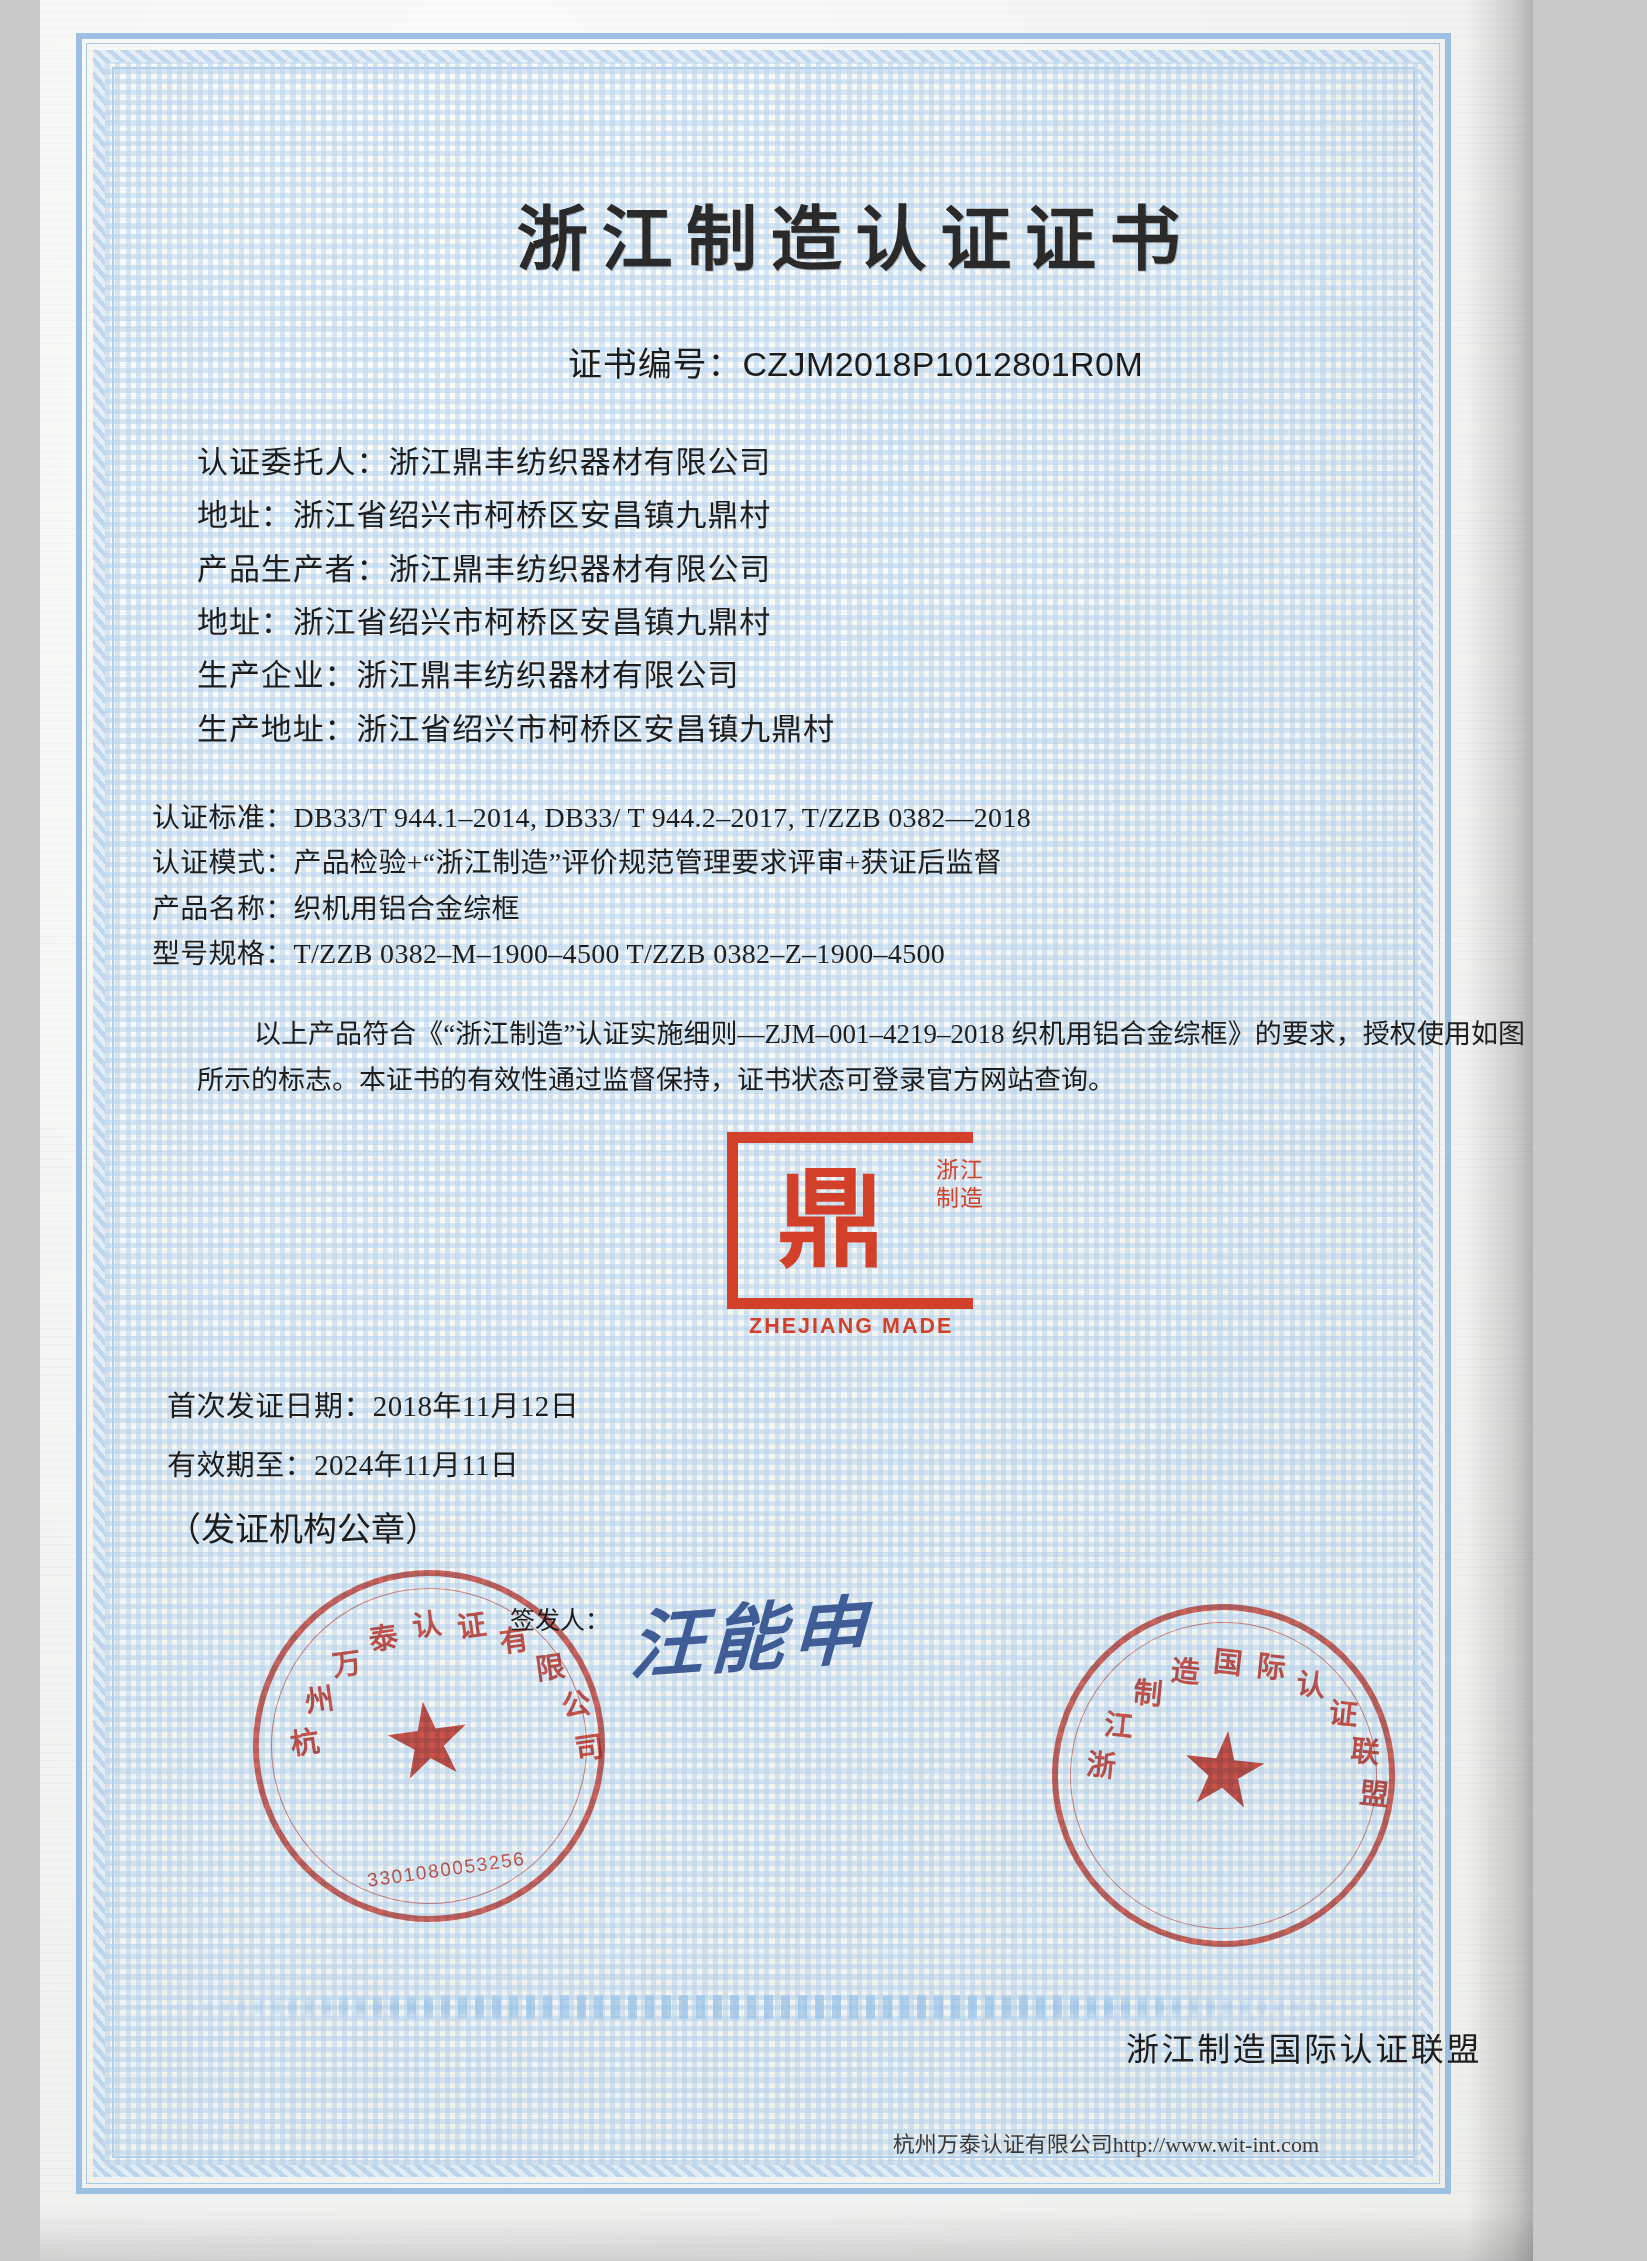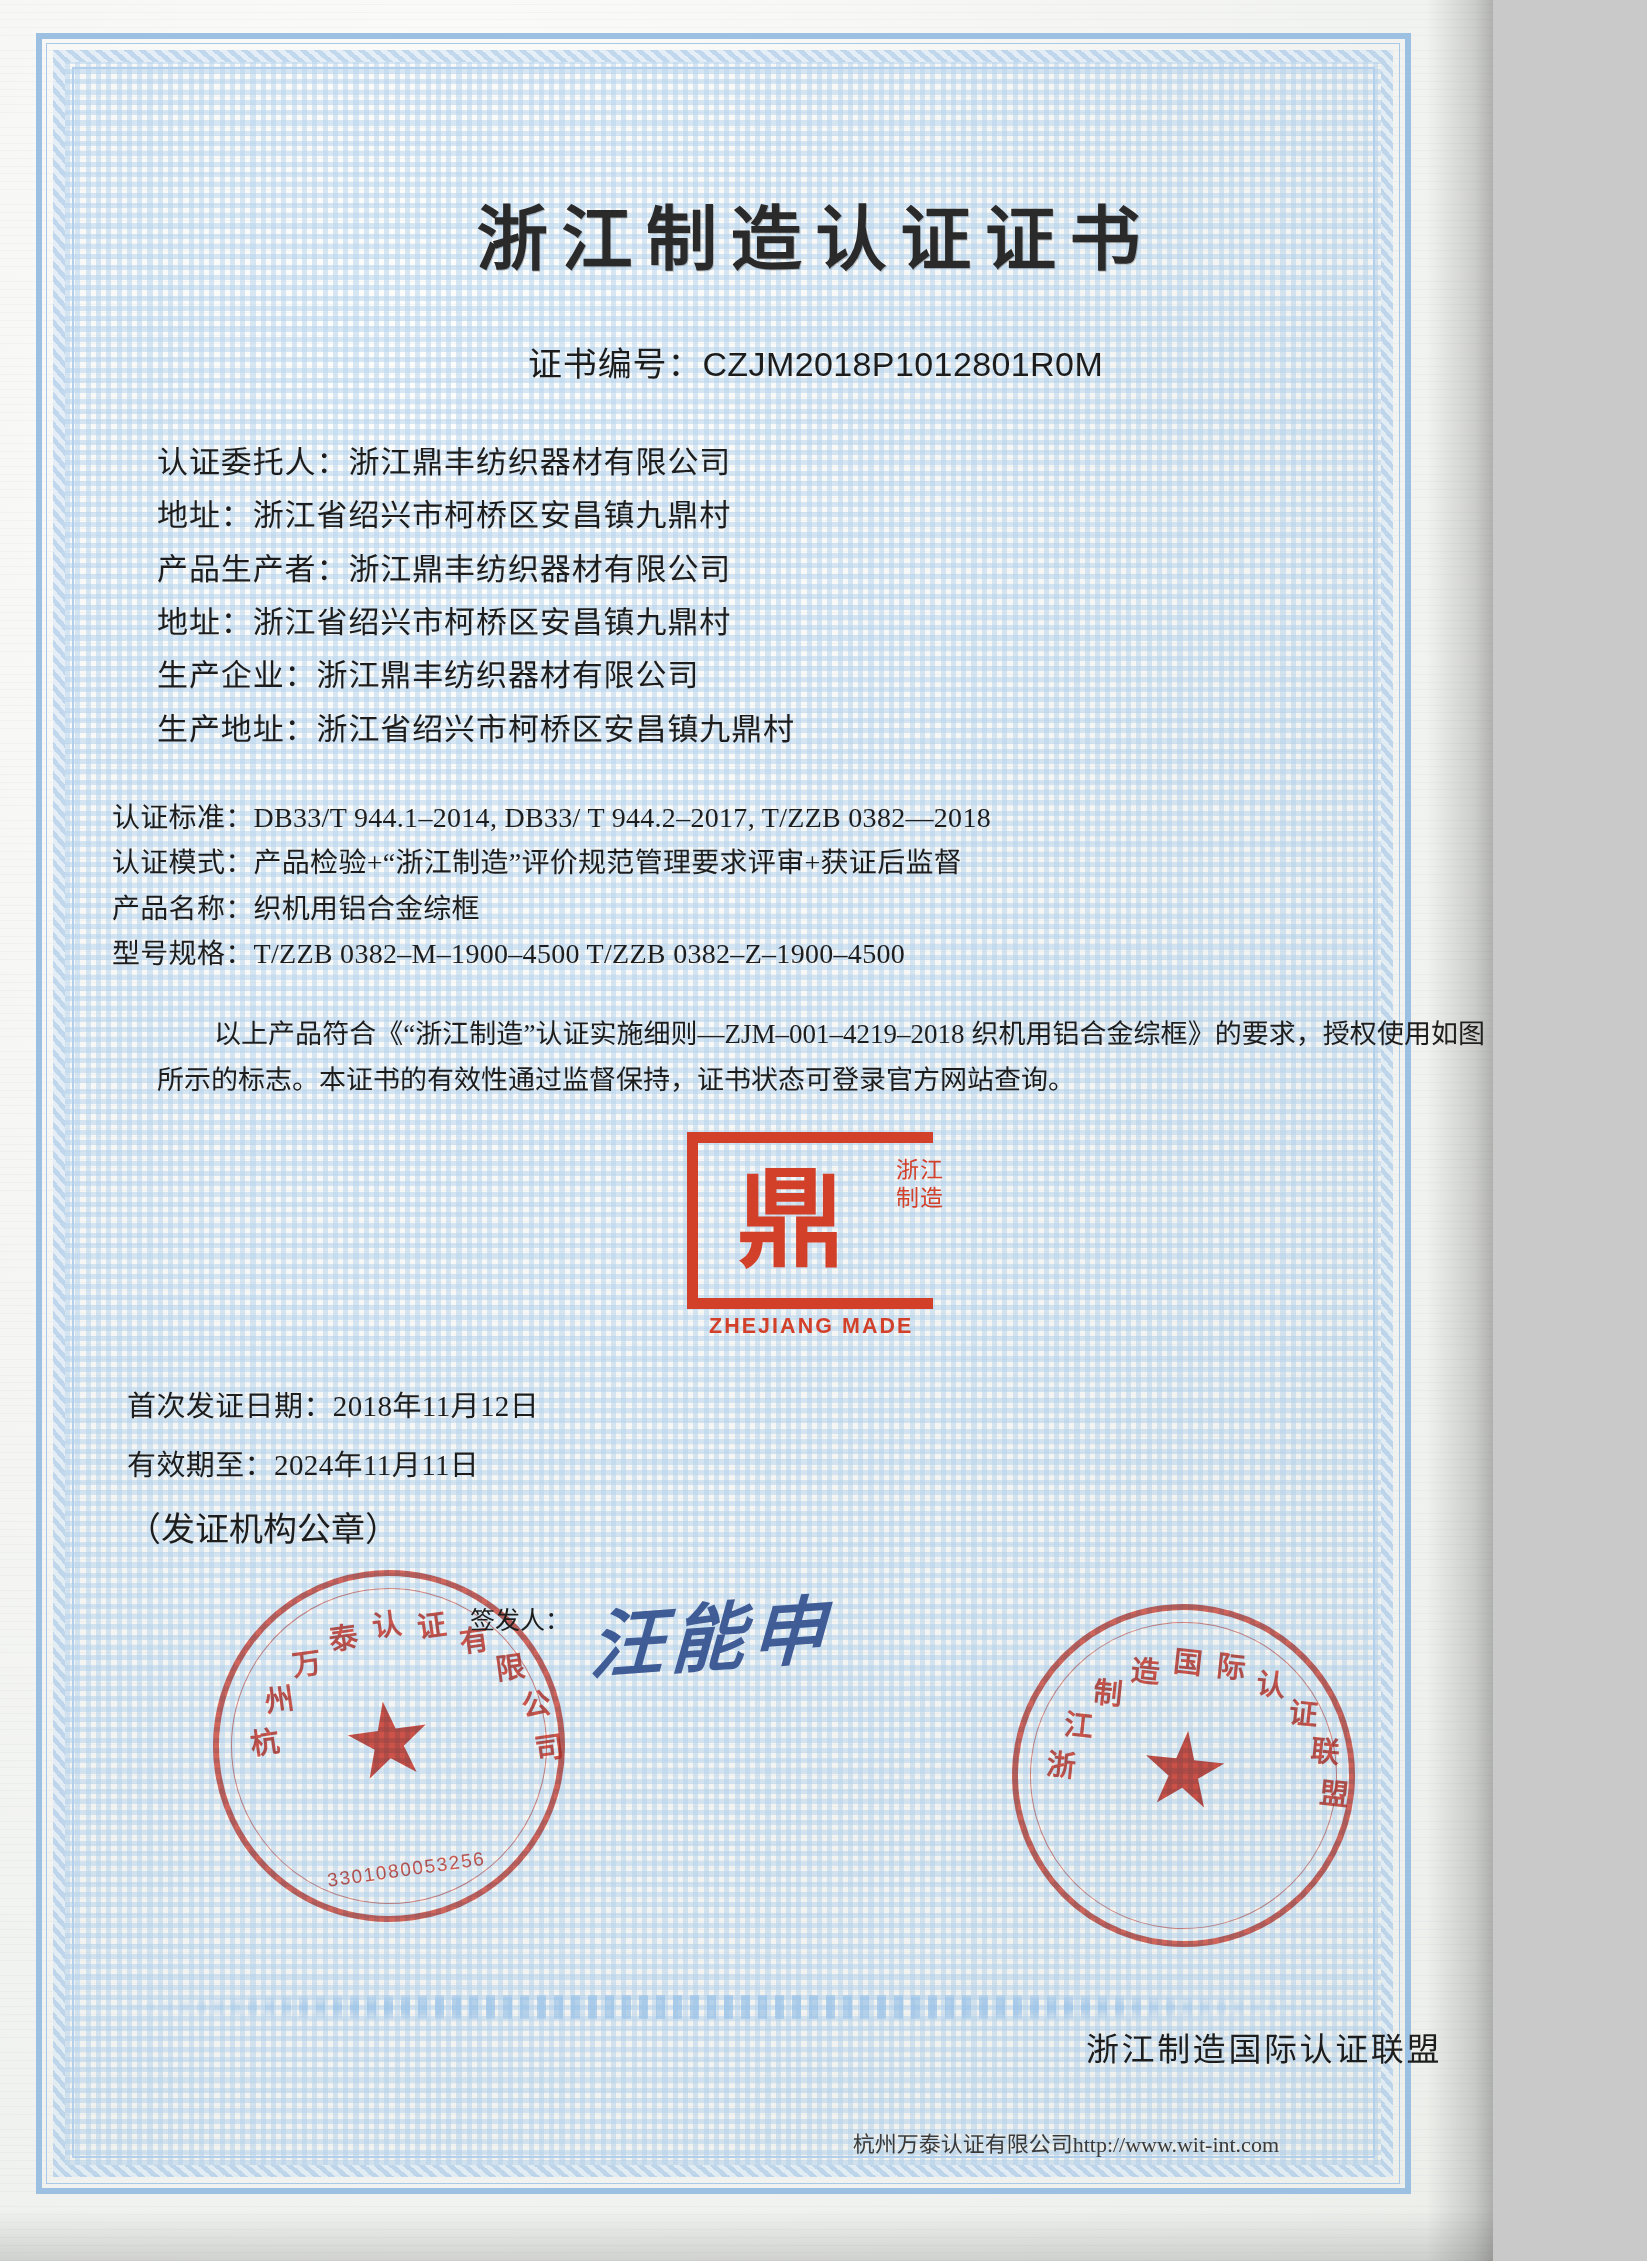--- a/index.html
+++ b/index.html
@@ -16,20 +16,21 @@
   }
 
   
   #certificate-page {
     position: relative;
     width: 1493px;
     height: 2261px;
     background:
       radial-gradient(ellipse at 30% 20%, #fdfdfb 0%, #f5f6f4 45%, #eceeea 100%);
     box-sizing: border-box;
+    margin-left: 40px;
   }
   
   #paper-texture {
     position: absolute;
     inset: 0;
     pointer-events: none;
     background-image: repeating-linear-gradient(
       0deg,
       rgba(160,175,190,0.10) 0px,
       rgba(160,175,190,0.10) 0.9px,

